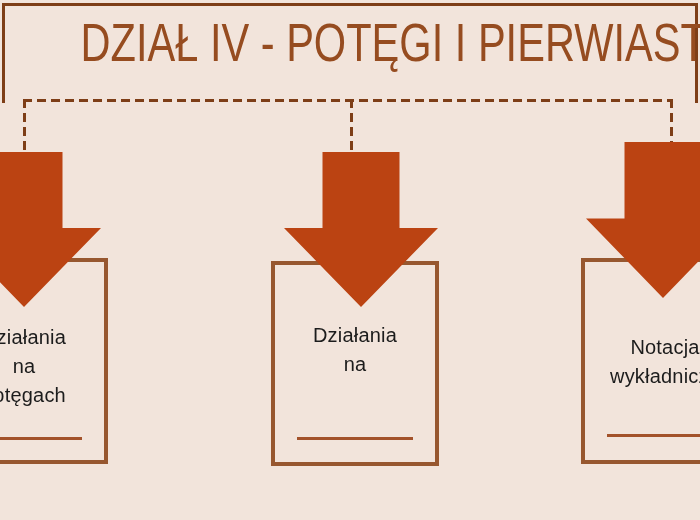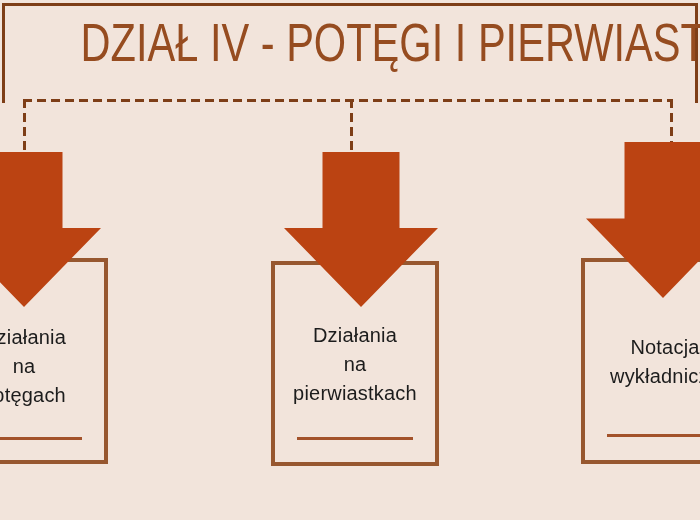--- a/index.html
+++ b/index.html
@@ -99,21 +99,20 @@
     <div>Działania</div>
     <div>na</div>
     <div>potęgach</div>
   </div>
   <div class="blank-line line-1"></div>
 
   <div class="card card-2"></div>
   <div class="card-text card-text-2">
     <div>Działania</div>
     <div>na</div>
-    <div>pierwiastkach</div>
   </div>
   <div class="blank-line line-2"></div>
 
   <div class="card card-3"></div>
   <div class="card-text card-text-3">
     <div>Notacja</div>
     <div>wykładnicza</div>
   </div>
   <div class="blank-line line-3"></div>
 

